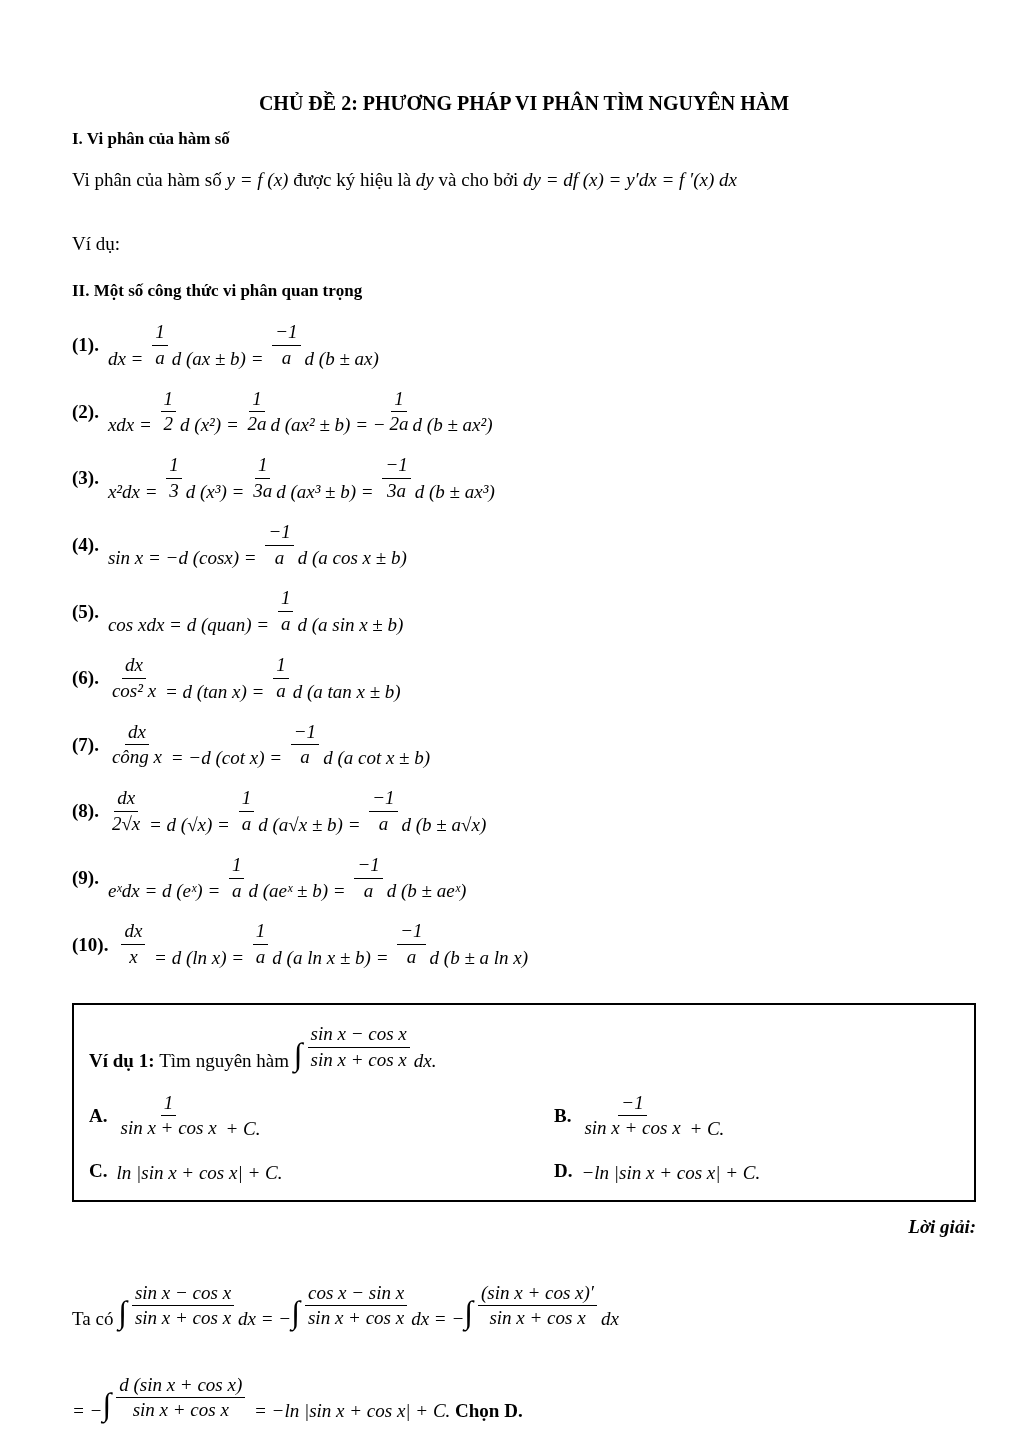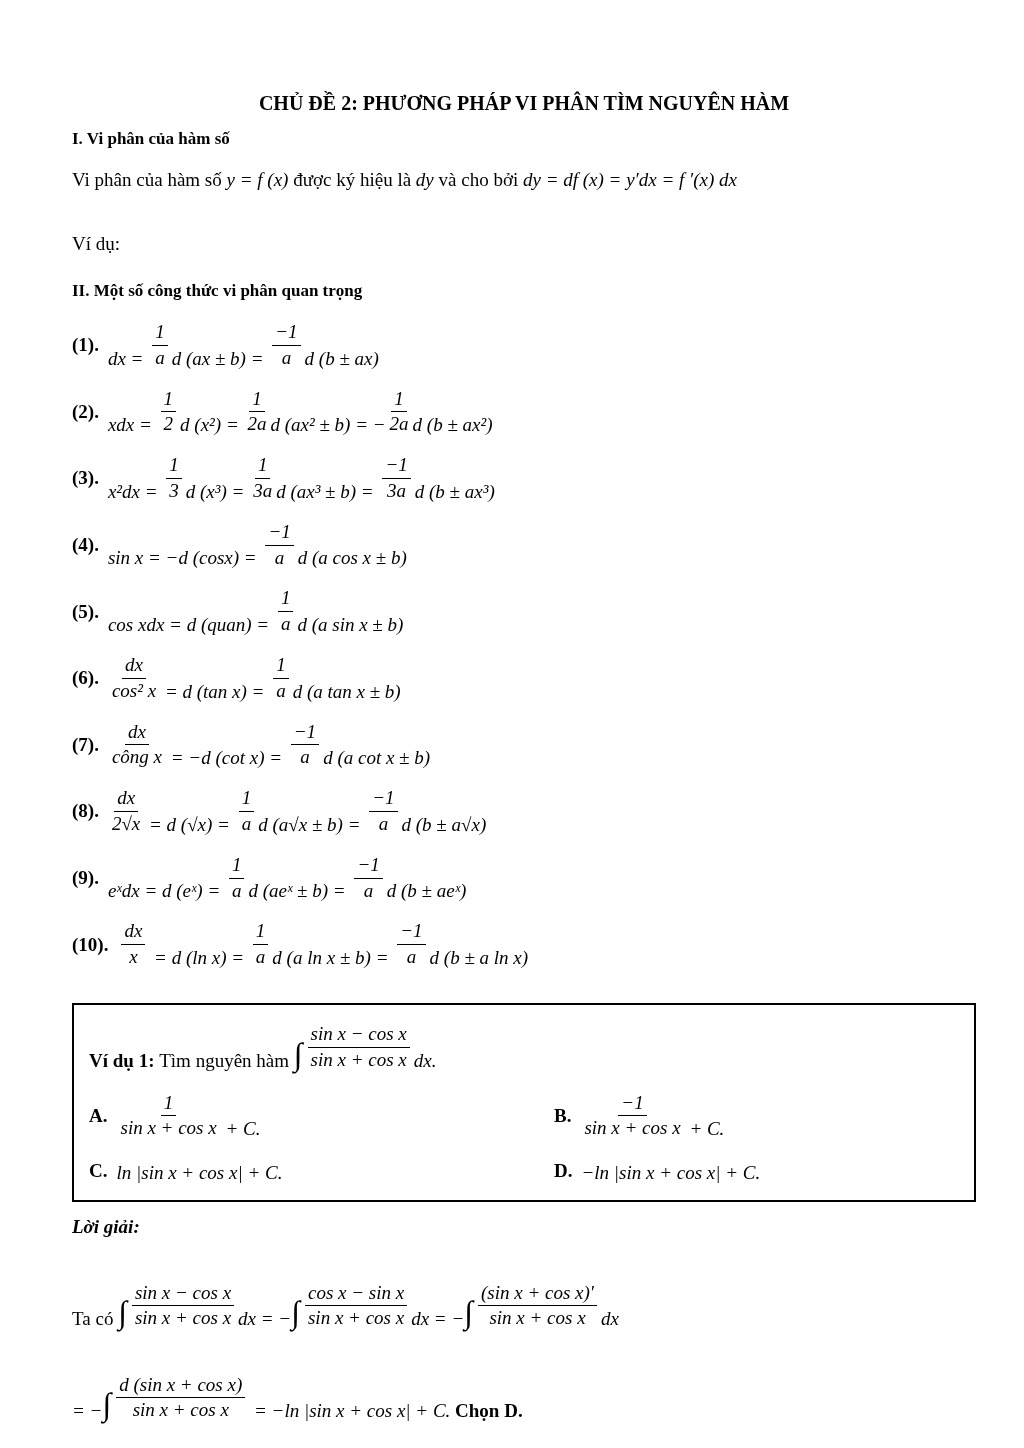--- a/index.html
+++ b/index.html
@@ -26,21 +26,21 @@
   }
   .frac .num { border-bottom:1.4px solid #000; padding:0 3px 1px 3px; white-space:pre; }
   .frac .den { padding-top:1px; white-space:pre; }
   .big-op { font-style:normal; font-size:32px; line-height:0.9; margin-right:1px; transform:translateY(-3px); }
   .formula-row { display:flex; align-items:center; margin-bottom:18px; min-height:48px; }
   .flabel { font-weight:bold; margin-right:9px; white-space:pre; }
   .example-box { border:2px solid #000; margin-top:34px; padding:18px 20px 16px 15px; }
   .options { display:grid; grid-template-columns:465px 1fr; row-gap:18px; margin-top:20px; }
   .option { display:flex; align-items:center; }
   .olabel { font-weight:bold; margin-right:9px; white-space:pre; }
-  .solution-heading { text-align:left; font-weight:bold; font-style:italic; font-size:19px; margin:14px 0 18px 0; }
+  .solution-heading { text-align:right; font-weight:bold; font-style:italic; font-size:19px; margin:14px 0 18px 0; }
   .sol-line { margin-bottom:14px; min-height:52px;margin-top:40px; }
 </style>
 </head>
 <body>
 
 <h1>CHỦ ĐỀ 2: PHƯƠNG PHÁP VI PHÂN TÌM NGUYÊN HÀM</h1>
 
 <h2>I. Vi phân của hàm số</h2>
 
 <p class="line intro-line">

